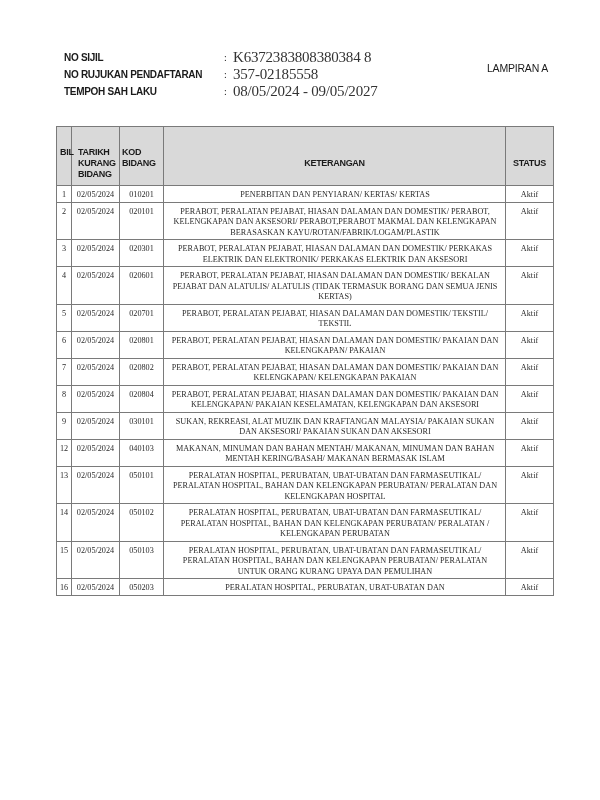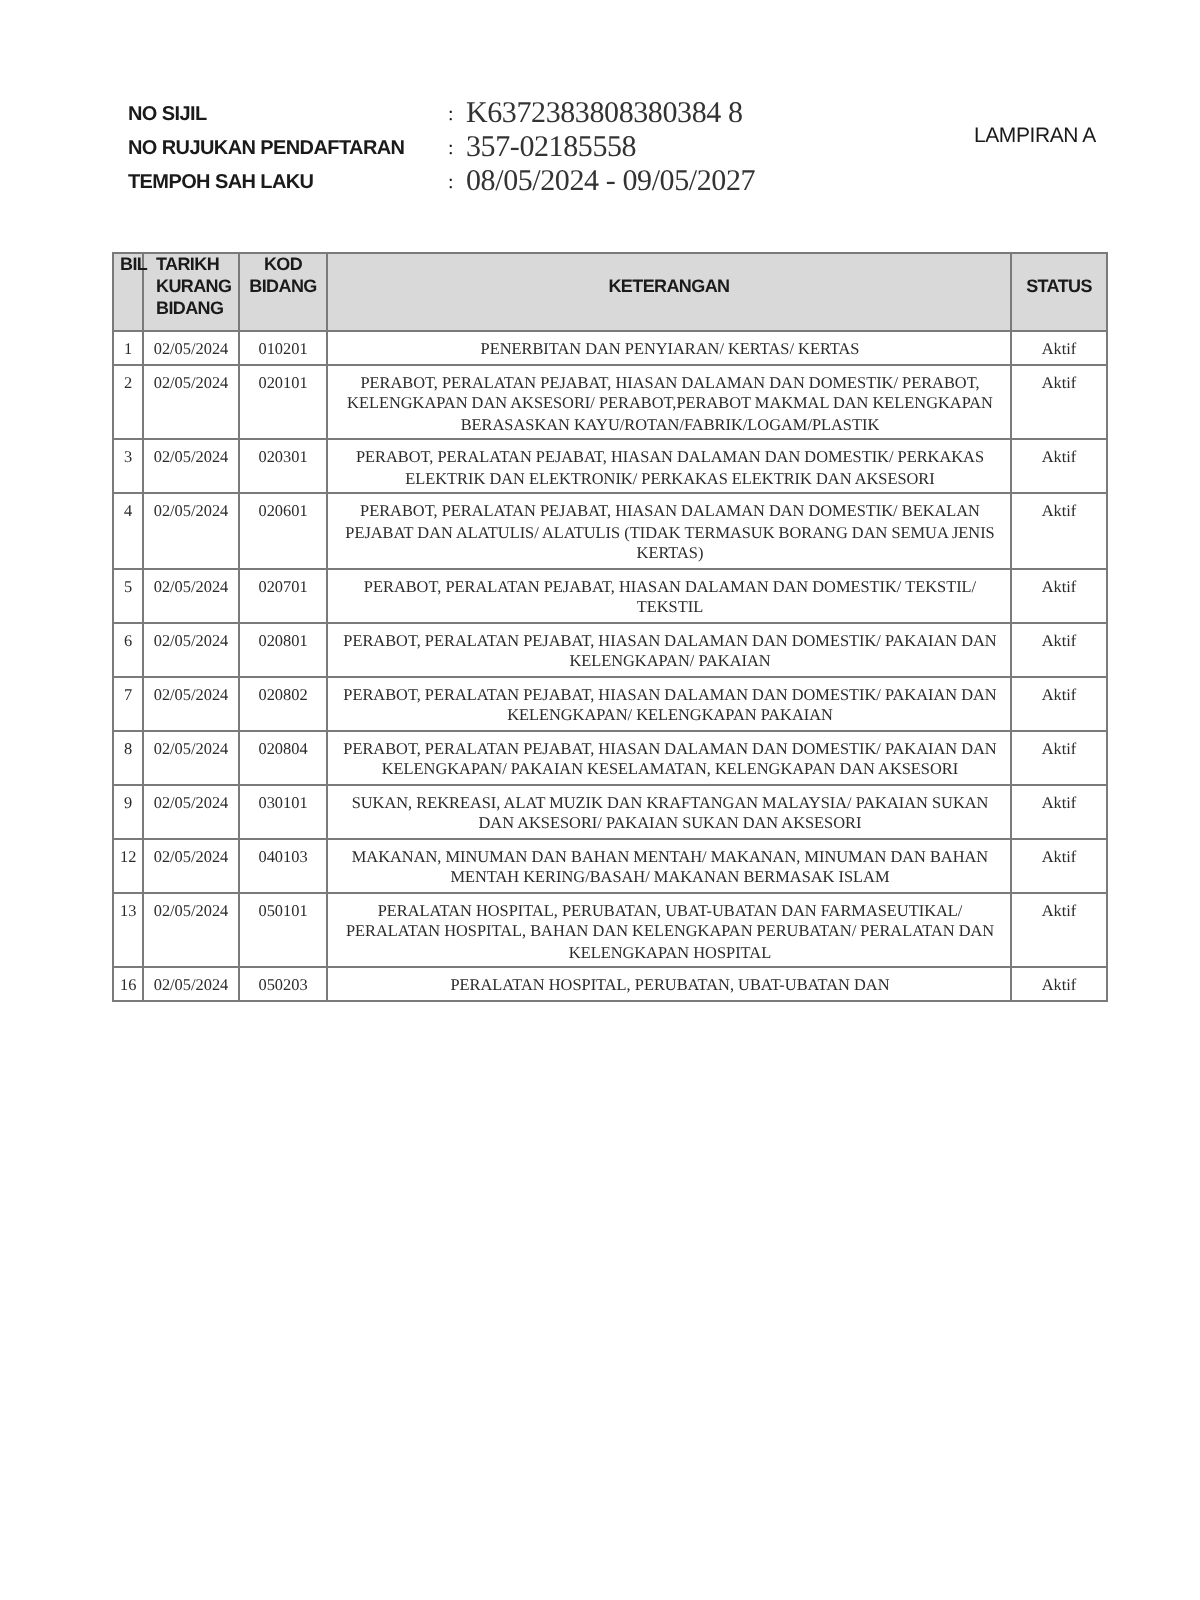--- a/index.html
+++ b/index.html
@@ -5,24 +5,24 @@
   html, body { margin:0; padding:0; background:#ffffff; }
   body { width:600px; height:800px; position:relative; overflow:hidden; color:#1a1a1a; }
   .lampiran { position:absolute; top:30px; right:52px; font-family:"Liberation Sans", sans-serif; font-weight:normal; font-size:10.5px; letter-spacing:-0.2px;margin-top:32px; }
   .meta { position:absolute; top:49px; left:64px; }
   .meta-row { display:flex; height:17px; align-items:center; }
   .meta-label { width:160px; font-family:"Liberation Sans", sans-serif; font-weight:bold; font-size:10px; letter-spacing:-0.3px; }
   .meta-sep { width:9px; font-family:"Liberation Serif", serif; font-size:10px; }
   .meta-val { font-family:"Liberation Serif", serif; font-size:15px; color:#333; letter-spacing:-0.2px; }
   table { position:absolute; top:126px; left:56px; width:497px; border-collapse:collapse; table-layout:fixed; }
   th, td { border:1px solid #7a7a7a; vertical-align:top; }
-  th { background:#d9d9d9; font-family:"Liberation Sans", sans-serif; font-weight:bold; font-size:9px; letter-spacing:-0.3px; line-height:11px; padding:0 2px 5px 2px; }
+  th { background:#d9d9d9; font-family:"Liberation Sans", sans-serif; font-weight:bold; font-size:9px; letter-spacing:-0.3px; line-height:11px; padding:20px 2px 5px 2px; }
   th.c-bil { text-align:left; padding-left:3px; }
   th.c-tarikh { text-align:left; padding-left:6px; }
-  th.c-kod { text-align:center; }
+  th.c-kod { text-align:left; }
   th.c-ket, th.c-status { text-align:center; vertical-align:middle; }
   td { font-family:"Liberation Serif", serif; font-size:8.2px; line-height:10.5px; color:#2a2a2a; padding:4px 3px 1px 3px; }
   td.c-bil, td.c-tarikh, td.c-kod, td.c-status { text-align:center; }
   td.c-ket { text-align:center; padding-left:4px; }
   tr.body-row td { border-top:1px solid #555; }
 </style>
 </head>
 <body>
 
 <div class="lampiran">LAMPIRAN A</div>
@@ -141,20 +141,34 @@
         <td class="c-status">Aktif</td>
       </tr>
       <tr class="body-row">
         <td class="c-bil">13</td>
         <td class="c-tarikh">02/05/2024</td>
         <td class="c-kod">050101</td>
         <td class="c-ket">PERALATAN HOSPITAL, PERUBATAN, UBAT-UBATAN DAN FARMASEUTIKAL/ PERALATAN HOSPITAL, BAHAN DAN KELENGKAPAN PERUBATAN/ PERALATAN DAN KELENGKAPAN HOSPITAL</td>
         <td class="c-status">Aktif</td>
       </tr>
       <tr class="body-row">
+        <td class="c-bil">14</td>
+        <td class="c-tarikh">02/05/2024</td>
+        <td class="c-kod">050102</td>
+        <td class="c-ket">PERALATAN HOSPITAL, PERUBATAN, UBAT-UBATAN DAN FARMASEUTIKAL/ PERALATAN HOSPITAL, BAHAN DAN KELENGKAPAN PERUBATAN/ PERALATAN / KELENGKAPAN PERUBATAN</td>
+        <td class="c-status">Aktif</td>
+      </tr>
+      <tr class="body-row">
+        <td class="c-bil">15</td>
+        <td class="c-tarikh">02/05/2024</td>
+        <td class="c-kod">050103</td>
+        <td class="c-ket">PERALATAN HOSPITAL, PERUBATAN, UBAT-UBATAN DAN FARMASEUTIKAL/ PERALATAN HOSPITAL, BAHAN DAN KELENGKAPAN PERUBATAN/ PERALATAN UNTUK ORANG KURANG UPAYA DAN PEMULIHAN</td>
+        <td class="c-status">Aktif</td>
+      </tr>
+      <tr class="body-row">
         <td class="c-bil">16</td>
         <td class="c-tarikh">02/05/2024</td>
         <td class="c-kod">050203</td>
         <td class="c-ket">PERALATAN HOSPITAL, PERUBATAN, UBAT-UBATAN DAN</td>
         <td class="c-status">Aktif</td>
       </tr>
     </tbody>
 </table>
 
 </body></html>

